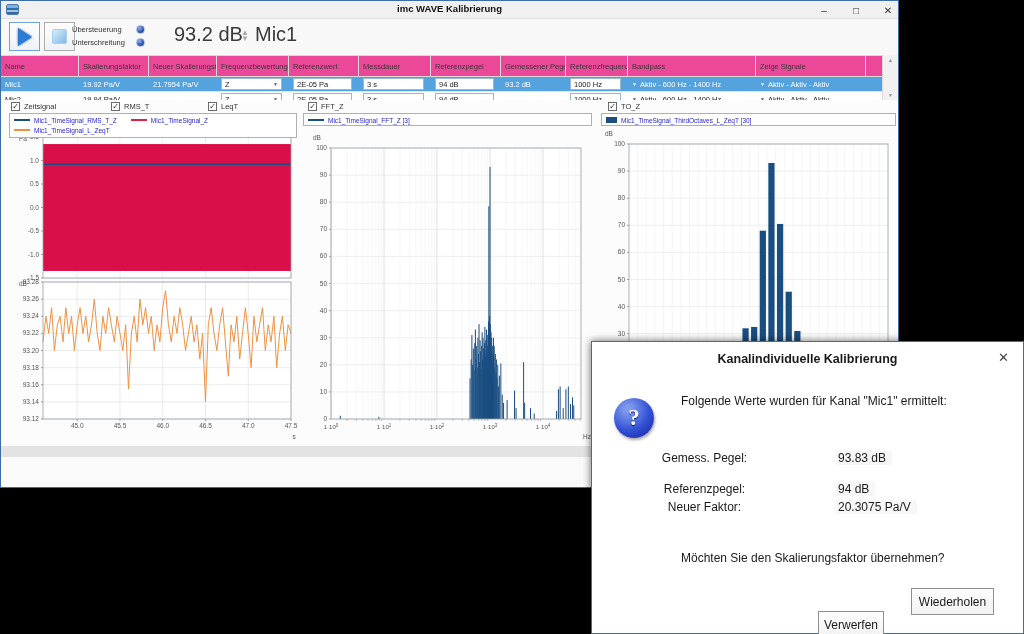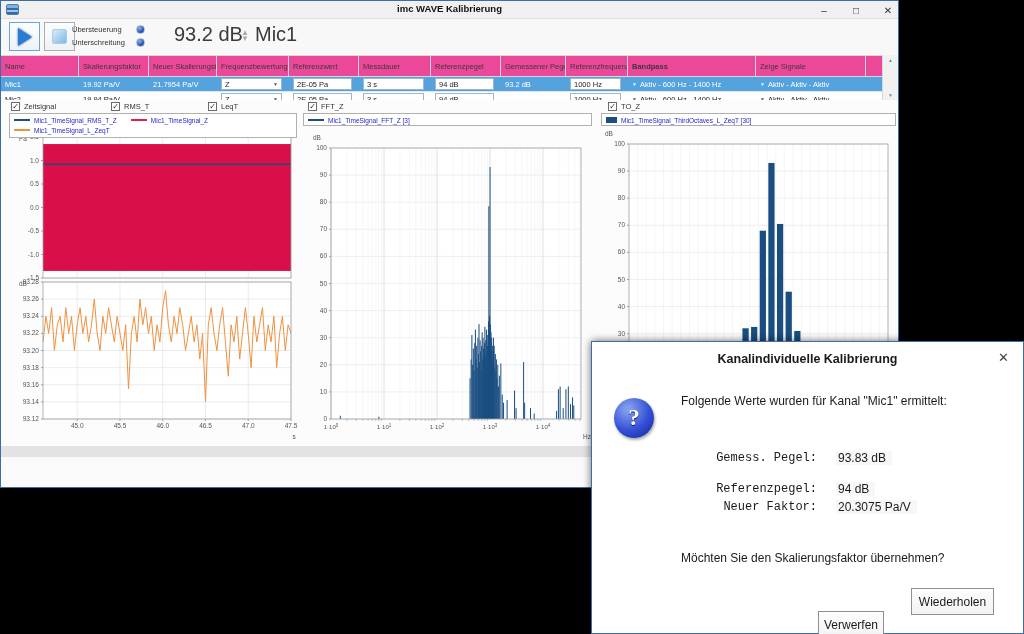--- a/index.html
+++ b/index.html
@@ -61,21 +61,21 @@
   .dlg-title { position:absolute; left:0; top:10px; width:100%; text-align:center; font-size:12.5px; font-weight:bold; color:#1a1a1a; }
   .dlg-close { position:absolute; right:14px; top:8px; font-size:13px; color:#444; cursor:default; }
   .help-icon { position:absolute; left:22px; top:56px; width:40px; height:40px; border-radius:50%;
                background:radial-gradient(circle at 35% 28%, #7f9bec 8%, #3350d6 55%, #16279e 95%);
                box-shadow:1px 2px 3px rgba(0,0,0,0.35); display:flex; align-items:center; justify-content:center; }
   .help-icon b { color:#fff; font-size:23px; font-family:"Liberation Serif", serif; text-shadow:0 1px 1px #0a1560; }
   .dlg-msg { position:absolute; left:89px; top:52px; font-size:12px; color:#1a1a1a; }
   .dlg-fields { position:absolute; left:0; top:107px; width:100%; }
   .f-row { display:flex; height:18px; font-size:12px; color:#1a1a1a; align-items:center; }
   .f-row.gap { margin-top:13px; }
-  .f-label { width:225px; text-align:right;font-family:Liberation Mono, monospace; }
+  .f-label { width:225px; text-align:center; }
   .f-value { margin-left:19px; background:#f7f7f7; padding:0 6px 0 2px; }
   .dlg-question { position:absolute; left:89px; top:209px; font-size:12px; color:#1a1a1a; }
   .dlg-buttons { position:absolute; left:0; top:246px; width:100%; height:27px; }
   .dlg-btn { position:absolute; height:27px; background:linear-gradient(#fdfdfd,#f3f3f3); border:1px solid #8f8f8f; font-size:12px; color:#1a1a1a; font-family:"Liberation Sans", sans-serif; }
   .dlg-btn.b0 { left:115px; width:99px; }
   .dlg-btn.b1 { left:226px; width:66px;margin-top:23px; }
   .dlg-btn.b2 { left:319px; width:83px; }
 
   svg text { font-family:"Liberation Sans", sans-serif; }
 </style>
@@ -122,21 +122,21 @@
       <div class="thead">
         <div class="cell" style="width: 78px;">Name</div>
         <div class="cell" style="width: 70px;">Skalierungsfaktor</div>
         <div class="cell" style="width: 68px;">Neuer Skalierungsf...</div>
         <div class="cell" style="width: 72px;">Frequenzbewertung</div>
         <div class="cell" style="width: 70px;">Referenzwert</div>
         <div class="cell" style="width: 72px;">Messdauer</div>
         <div class="cell" style="width: 70px;">Referenzpegel</div>
         <div class="cell" style="width: 65px;">Gemessener Pegel</div>
         <div class="cell" style="width: 62px;">Referenzfrequenz</div>
-        <div class="cell" style="width: 128px; font-weight: bold;">Bandpass</div>
+        <div class="cell" style="width: 128px;">Bandpass</div>
         <div class="cell" style="width: 110px;">Zeige Signale</div>
       </div>
       <div class="trow sel">
         <div class="cell" style="width: 78px;">Mic1</div>
         <div class="cell" style="width: 70px;">19.92 Pa/V</div>
         <div class="cell" style="width: 68px;">21.7954 Pa/V</div>
         <div class="cell" style="width: 72px;">
           <div class="mini-select">
             <span>Z</span>
             <span class="arr">▼</span>

